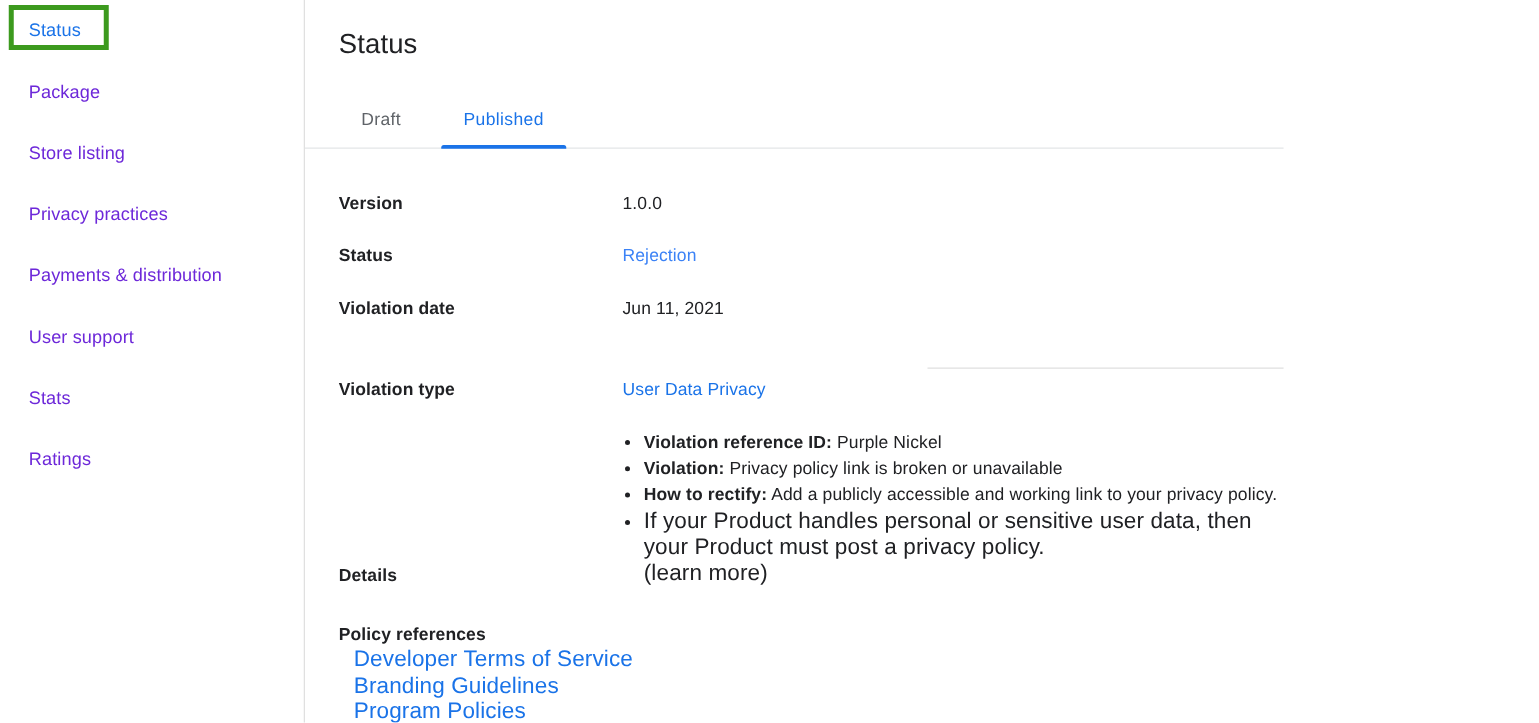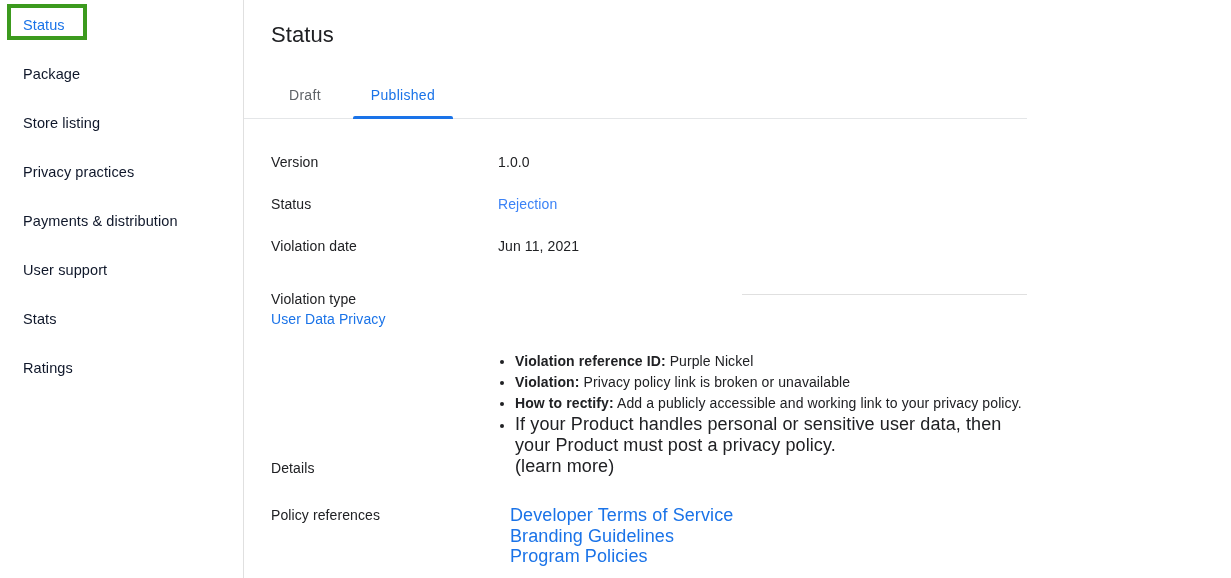--- a/index.html
+++ b/index.html
@@ -39,21 +39,21 @@
     margin: 0;
     padding: 0;
   }
   .nav-item {
     height: 49px;
     display: flex;
     align-items: center;
     padding-left: 23px;
     box-sizing: border-box;
     font-size: 14.5px;
-    color: #0f172a;
+    color: #6d28d9;
     letter-spacing: .1px;
     cursor: pointer;
     position: relative;
   }
   .nav-item.active {
     color: #1a73e8;
   }
   
   .highlight-box {
     position: absolute;
@@ -129,38 +129,38 @@
   }
   .row {
     display: flex;
     align-items: flex-start;
     position: relative;
   }
   .row-label {
     width: 227px;
     min-width: 227px;
     font-size: 14px;
-    font-weight: normal;
+    font-weight: bold;
     color: #202124;
     letter-spacing: .1px;
     line-height: 20px;
   }
   .row-value {
     font-size: 14px;
     color: #202124;
     line-height: 20px;
     letter-spacing: .1px;
   }
 
   .row-version { margin-top: 33px; }
   .row-status  { margin-top: 22px; }
   .row-vdate   { margin-top: 22px; }
-  .row-vtype   { margin-top: 33px; flex-direction: column; }
+  .row-vtype   { margin-top: 45px; }
   .row-details { margin-top: 22px; align-items: flex-end; }
-  .row-policy  { margin-top: 27px; }
+  .row-policy  { margin-top: 27px; flex-direction: column; }
 
   .value-red { color: #3b82f6; }
 
   .link {
     color: #1a73e8;
     text-decoration: none;
     cursor: pointer;
   }
 
   .divider {

